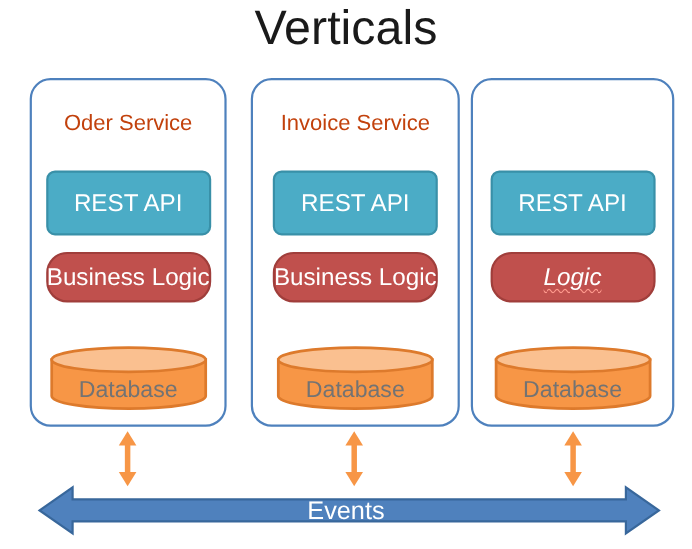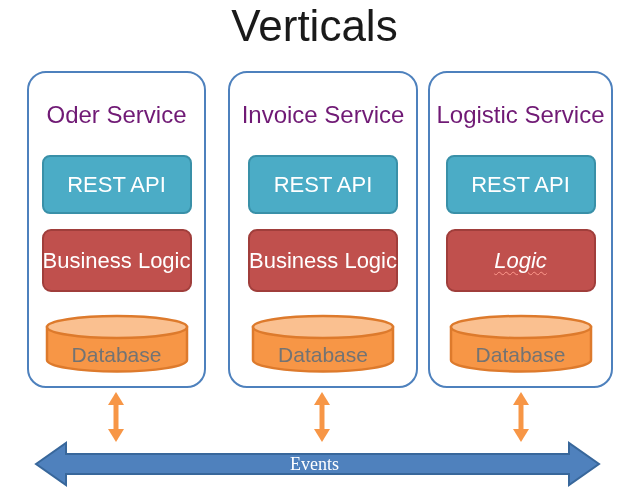--- a/index.html
+++ b/index.html
@@ -14,35 +14,35 @@
   .column {
     position:absolute; top:71px; height:317px;
     background:#ffffff; border:2px solid #4E81BD; border-radius:19px;
     box-sizing:border-box;
   }
   .col-1 { left:27px;  width:179px; }
   .col-2 { left:228px; width:190px; }
   .col-3 { left:428px; width:185px; }
   .col-title {
     position:absolute; top:28px; left:0; right:0;
-    text-align:center; font-size:24px; color:#701a75; white-space:nowrap;
+    text-align:center; font-size:20px; color:#c2410c; white-space:nowrap;
   }
   .inner-box {
     position:absolute; left:50%; transform:translateX(-50%);
     width:150px; box-sizing:border-box;
     display:flex; align-items:center; justify-content:center; gap:6px;
     color:#ffffff; font-size:22px; white-space:nowrap;
   }
   .rest-box {
     top:82px; height:59px;
     background:#4BACC6; border:2px solid #3990A8; border-radius:8px;
   }
   .logic-box {
-    top:156px; height:63px;
-    background:#C0504D; border:2px solid #A03E3B; border-radius:9px;
+    top:156px; height:46px;
+    background:#C0504D; border:2px solid #A03E3B; border-radius:19px;
   }
   .wavy {
     text-decoration-line:underline; text-decoration-style:wavy;
     text-decoration-color:#ff9a8d; text-decoration-thickness:1px;
     text-underline-offset:3px;
     font-style:italic;
   }
   .cylinder {
     position:absolute; left:50%; transform:translateX(-50%);
     top:241px; width:144px; height:60px;
@@ -53,21 +53,21 @@
     display:flex; align-items:center; justify-content:center;
     color:#737373; font-size:21px;
   }
   #connector-layer {
     position:absolute; top:0; left:0; width:629px; height:499px;
     pointer-events:none;
   }
   .events-label {
     position:absolute; left:0; top:452px; width:629px; height:24px;
     display:flex; align-items:center; justify-content:center;
-    color:#ffffff; font-size:18px;font-family:Liberation Serif, serif;
+    color:#ffffff; font-size:23px;
   }
 </style>
 </head>
 <body>
 
 <div id="canvas">
 
   <div class="page-title">Verticals</div>
 
   <div class="column col-1">
@@ -98,21 +98,20 @@
     <div class="cylinder">
       <svg width="144" height="60" viewBox="0 0 144 60">
         <path d="M2 13 L2 46 A 70 11.5 0 0 0 142 46 L142 13 Z" fill="#F79646" stroke="#DD7A2C" stroke-width="2.5"></path>
         <ellipse cx="72" cy="13" rx="70" ry="11" fill="#FAC090" stroke="#DD7A2C" stroke-width="2.5"></ellipse>
       </svg>
       <div class="cyl-label">Database</div>
     </div>
   </div>
 
   <div class="column col-3">
-    <div class="col-title">Logistic Service</div>
     <div class="inner-box rest-box">
       <span>REST API</span>
     </div>
     <div class="inner-box logic-box">
       <span class="wavy">Logic</span>
     </div>
     <div class="cylinder">
       <svg width="144" height="60" viewBox="0 0 144 60">
         <path d="M2 13 L2 46 A 70 11.5 0 0 0 142 46 L142 13 Z" fill="#F79646" stroke="#DD7A2C" stroke-width="2.5"></path>
         <ellipse cx="72" cy="13" rx="70" ry="11" fill="#FAC090" stroke="#DD7A2C" stroke-width="2.5"></ellipse>

